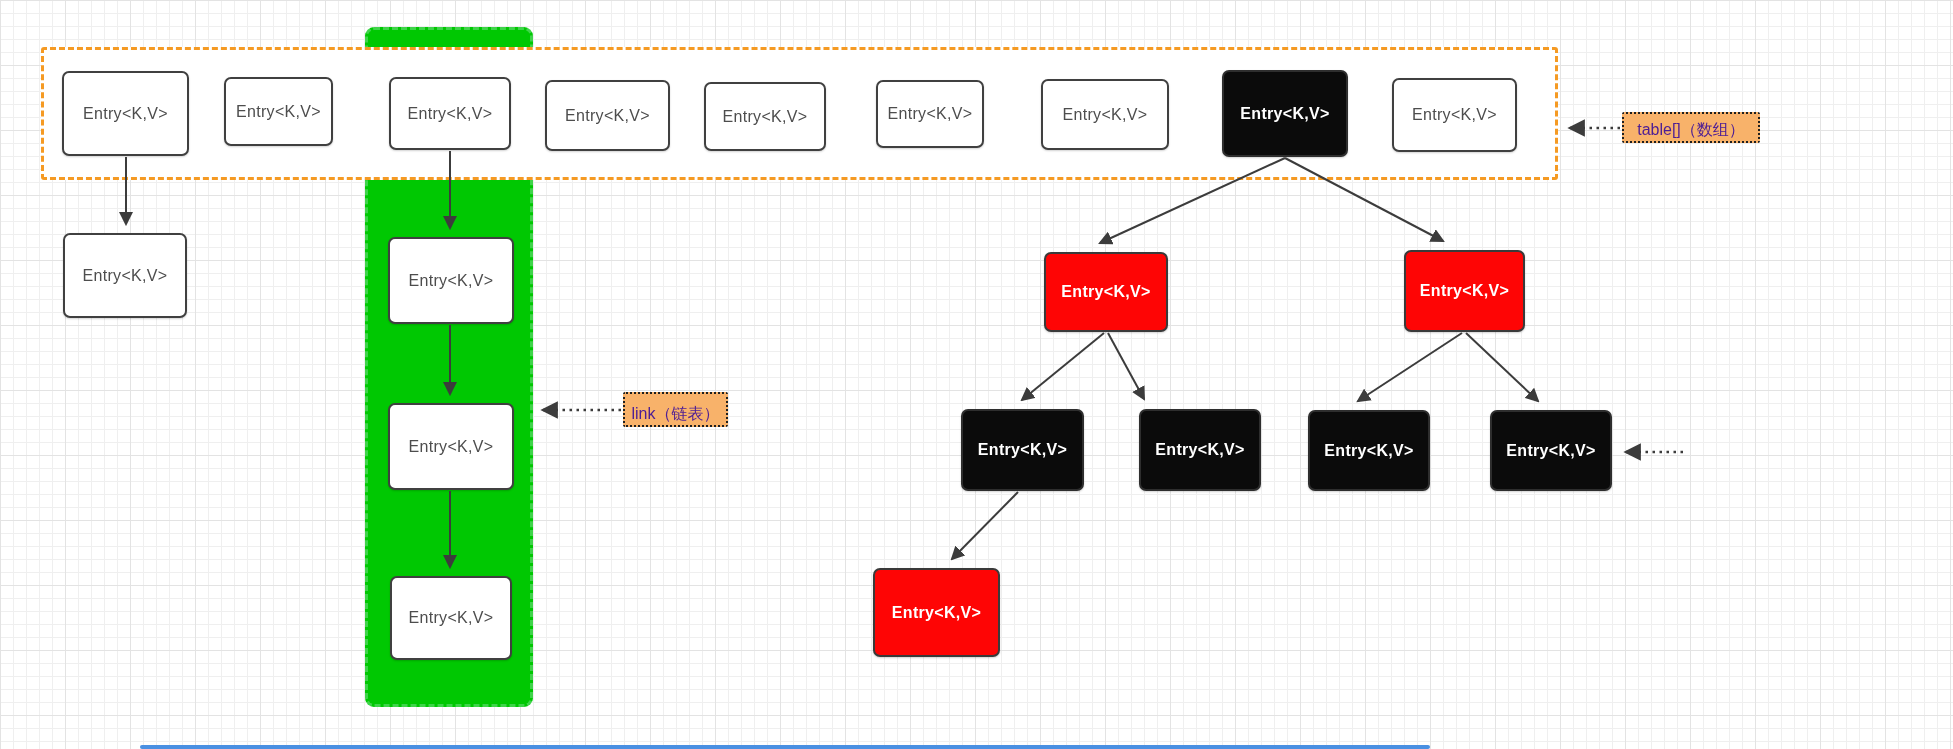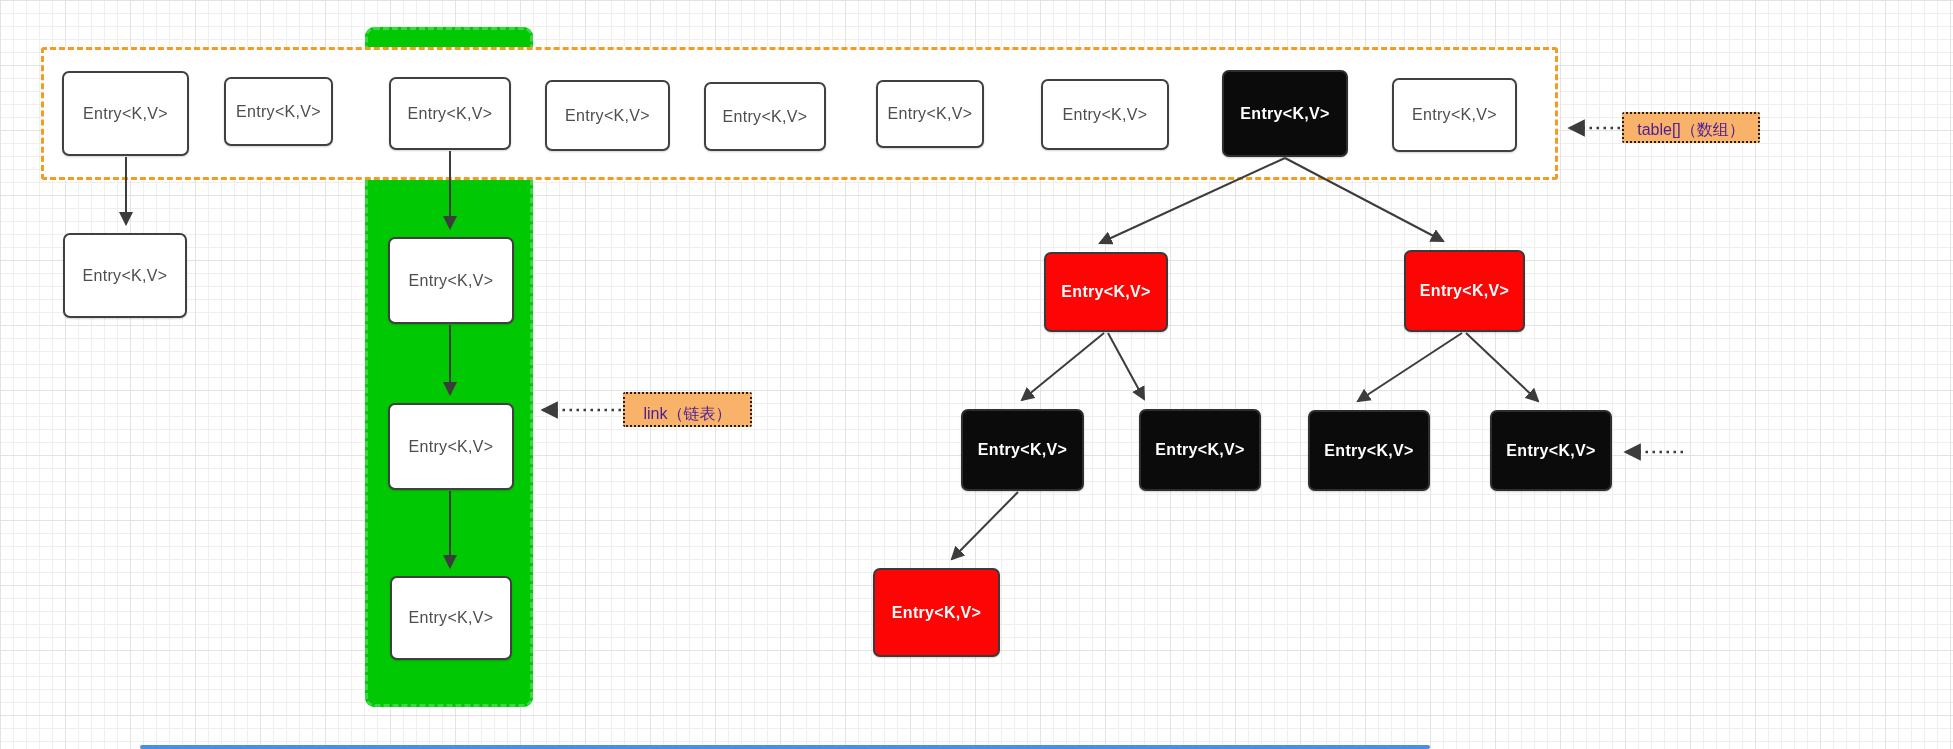--- a/index.html
+++ b/index.html
@@ -139,19 +139,19 @@
     <g stroke="#3c3c3c" stroke-width="2.5" stroke-dasharray="2.5 4.5" fill="none">
       <path d="M1620,128 L1570,128" marker-end="url(#ah)"></path>
       <path d="M621,410 L543,410" marker-end="url(#ah)"></path>
       <path d="M1683,452 L1626,452" marker-end="url(#ah)"></path>
     </g>
   </svg>
 
   <div class="note z5" style="left:1622px;top:112px;width:138px;height:31px">
       <span>table[]（数组）</span>
     </div>
-  <div class="note z5" style="left:623px;top:392px;width:129px;height:35px">
+  <div class="note z5" style="left:623px;top:392px;width:105px;height:35px">
       <span>link（链表）</span>
     </div>
 
   <div class="scrollbar-h"></div>
 
 </div>
 
 </body></html>

